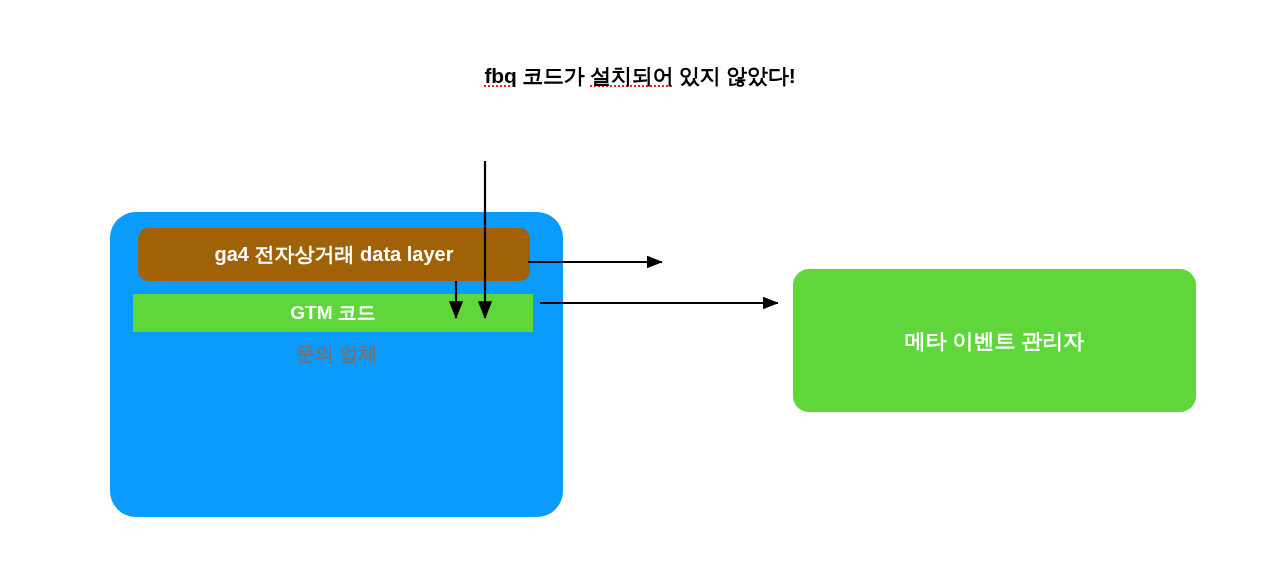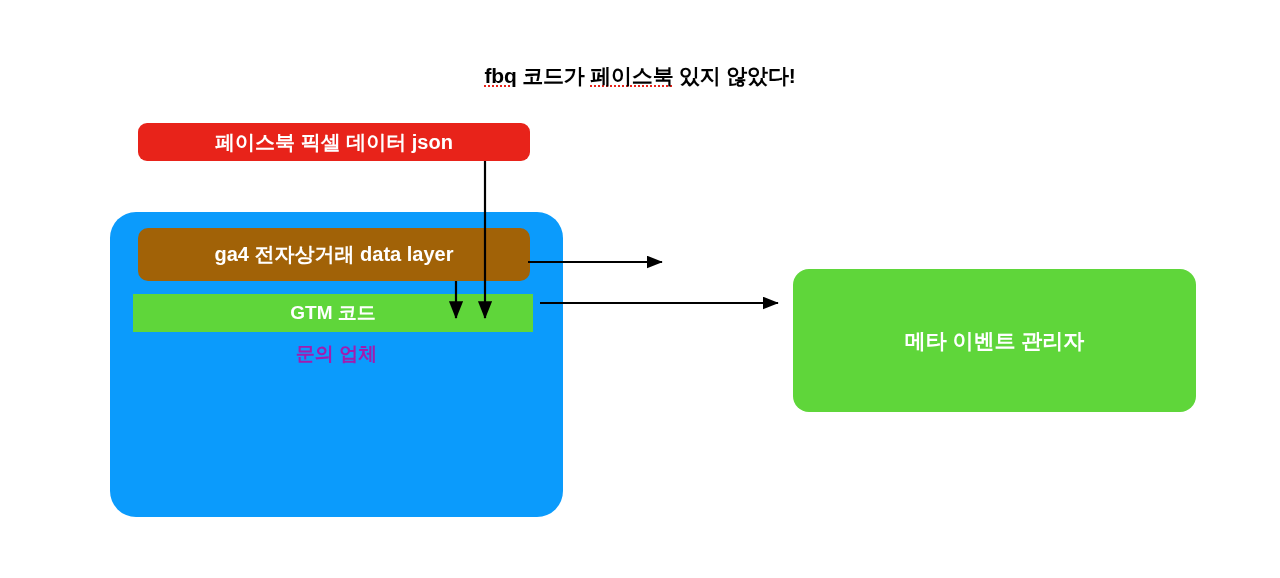--- a/index.html
+++ b/index.html
@@ -99,21 +99,21 @@
     font-size: 19px;
     z-index: 4;
   }
 
   .label-company {
     position: absolute;
     left: 110px;
     top: 341px;
     width: 453px;
     text-align: center;
-    color: #a21caf;
+    color: #737373;
     font-size: 19px;
     font-weight: bold;
     z-index: 5;
   }
 
   .box-meta {
     left: 793px;
     top: 269px;
     width: 403px;
     height: 143px;
@@ -133,29 +133,26 @@
     z-index: 7;
     pointer-events: none;
   }
 </style>
 </head>
 <body>
 
 <div class="canvas">
 
   <div class="title">
-    <span class="spell">fbq</span><span> 코드가 </span><span class="spell">페이스북</span><span> 있지 않았다!</span>
+    <span class="spell">fbq</span><span> 코드가 </span><span class="spell">설치되어</span><span> 있지 않았다!</span>
   </div>
 
   <div class="box container-company"></div>
   <div class="label-company">문의 업체</div>
 
-  <div class="box box-json">
-    <span>페이스북 픽셀 데이터 json</span>
-  </div>
 
   <div class="box box-ga4">
     <span>ga4 전자상거래 data layer</span>
   </div>
 
   <div class="box box-gtm">
     <span>GTM 코드</span>
   </div>
 
   <div class="box box-meta">

